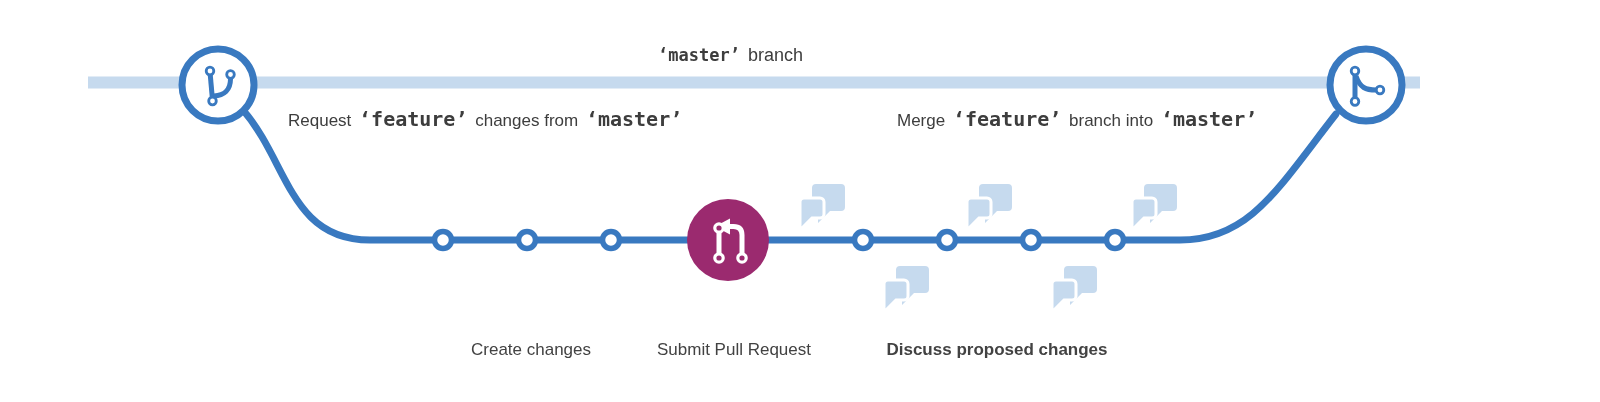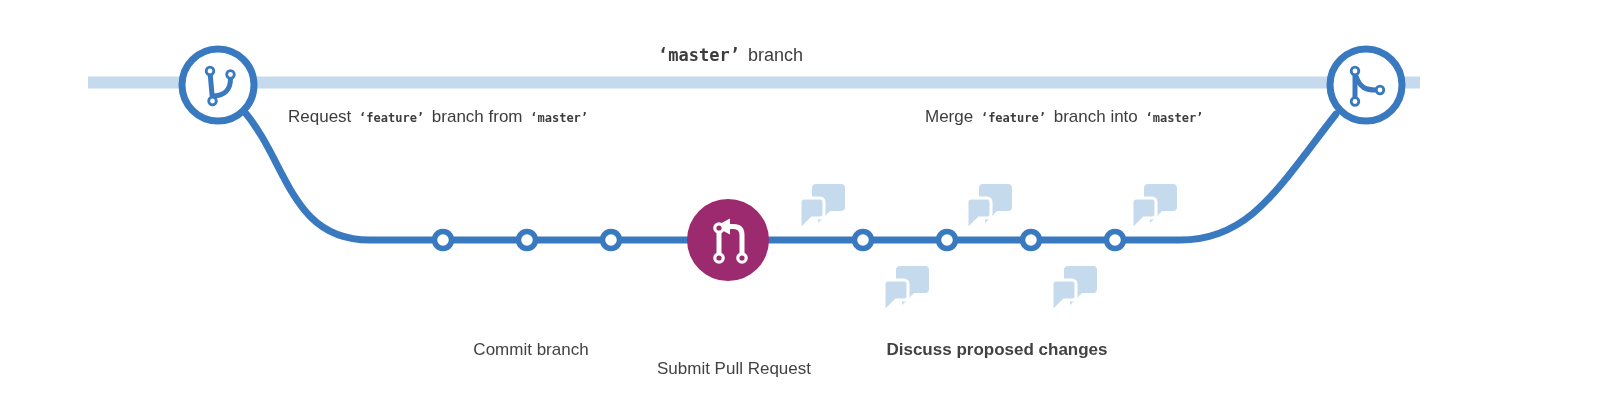--- a/index.html
+++ b/index.html
@@ -14,21 +14,21 @@
   .label{
     position:absolute;
     color:#3d3d3d;
     font-size:17px;
     white-space:nowrap;
   }
   .label.centered{text-align:center;}
   .code{
     font-family:"DejaVu Sans Mono","Liberation Mono",monospace;
     font-weight:bold;
-    font-size:12px;
+    font-size:20px;
     margin:0 3px;
   }
   .master-label{font-size:18px;}
   .master-label .code{font-size:17px;}
   .step-label{font-size:17px;color:#424242;}
 </style>
 </head>
 <body>
 
 <div class="stage">
@@ -99,28 +99,28 @@
   </svg>
 
   <div class="label centered master-label" style="left:529px;top:45px;width:400px;">
     <span class="code">‘master’</span>
     <span>branch</span>
   </div>
 
   <div class="label" style="left:288px;top:107px;">
     <span>Request</span>
     <span class="code">‘feature’</span>
-    <span>branch from</span>
+    <span>changes from</span>
     <span class="code">‘master’</span>
   </div>
 
-  <div class="label" style="left:925px;top:107px;text-align:right;">
+  <div class="label" style="left:897px;top:107px;text-align:right;">
     <span>Merge</span>
     <span class="code">‘feature’</span>
     <span>branch into</span>
     <span class="code">‘master’</span>
   </div>
 
-  <div class="label centered step-label" style="left:381px;top:340px;width:300px;">Commit branch</div>
-  <div class="label centered step-label" style="left:584px;top:359px;width:300px;">Submit Pull Request</div>
+  <div class="label centered step-label" style="left:381px;top:340px;width:300px;">Create changes</div>
+  <div class="label centered step-label" style="left:584px;top:340px;width:300px;">Submit Pull Request</div>
   <div class="label centered step-label" style="left:847px;top:340px;width:300px;font-weight:bold;">Discuss proposed changes</div>
 
 </div>
 
 </body></html>

